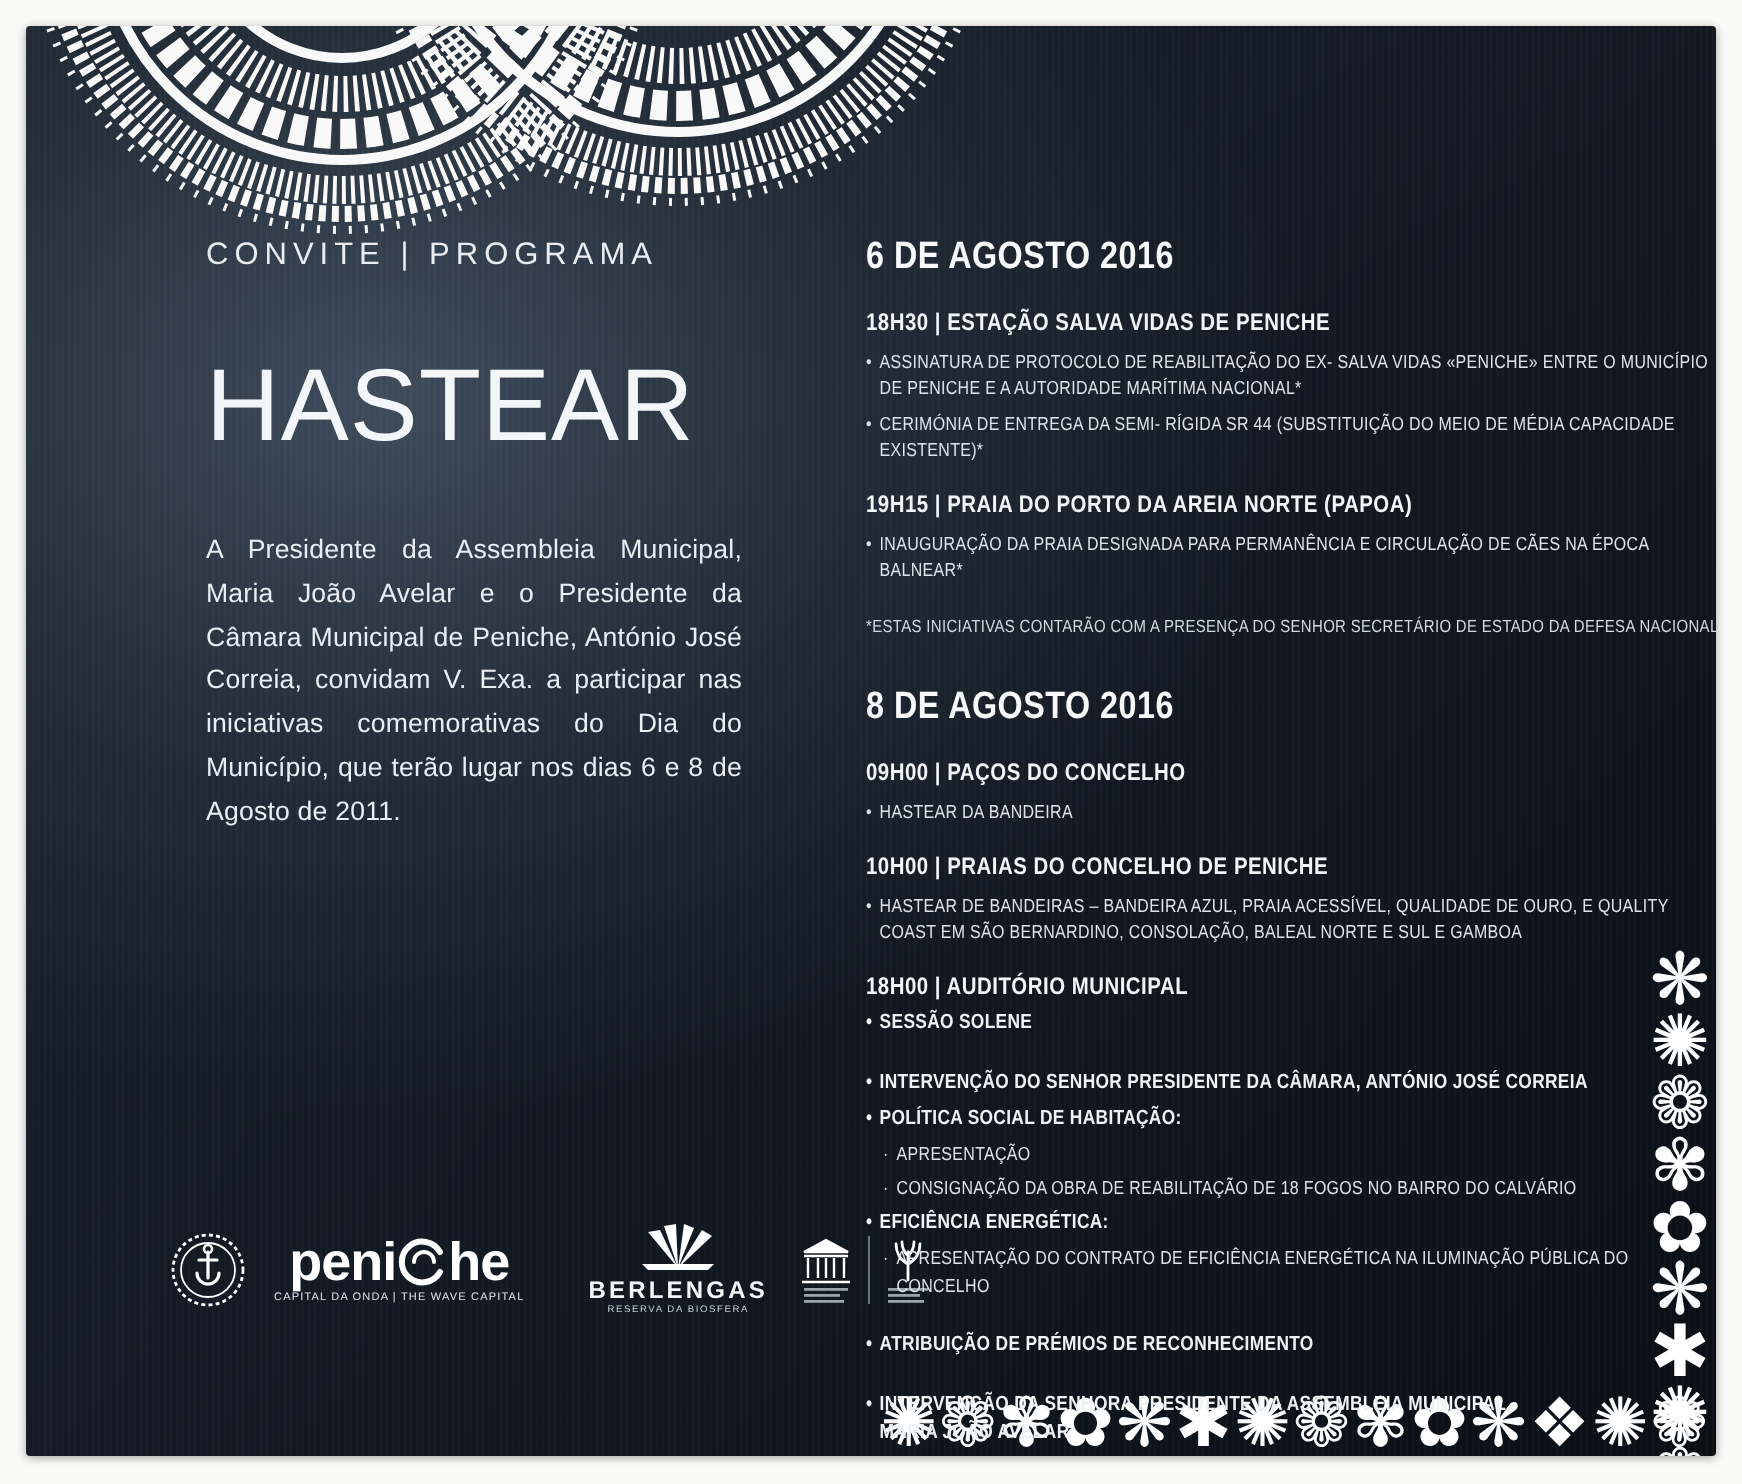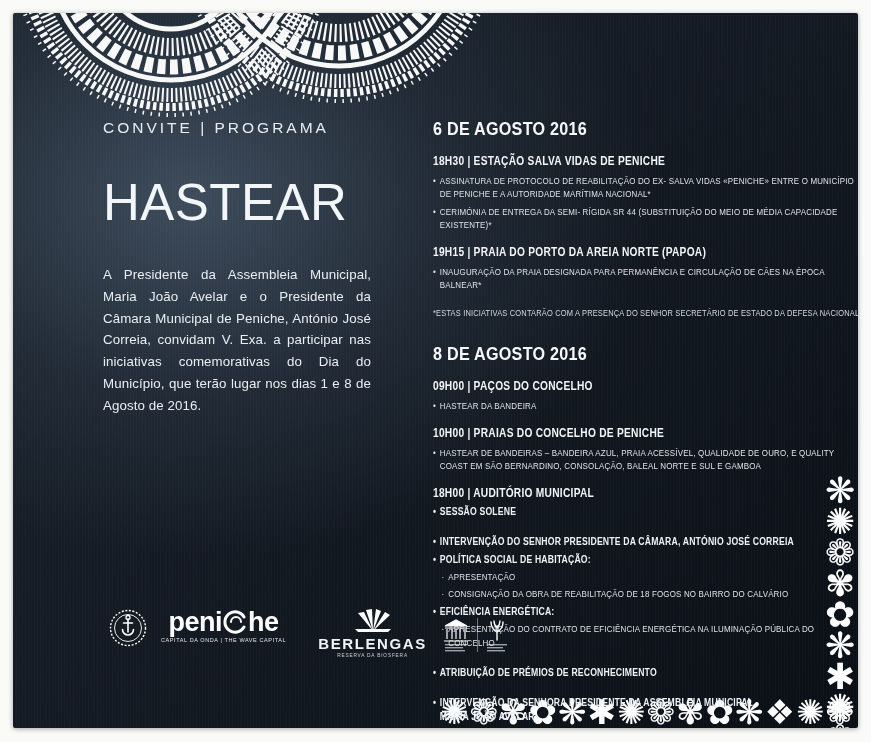--- a/index.html
+++ b/index.html
@@ -39,28 +39,28 @@
   .left-col{position:absolute;left:90px;top:106px;width:268px;color:#eef2f6;}
   .kicker{font-size:15.5px;letter-spacing:3px;font-weight:400;color:#e9edf1;}
   .title{margin-top:40px;font-size:51px;font-weight:300;letter-spacing:0.5px;line-height:52px;color:#f3f6f8;}
   .subtitle{margin-top:3px;font-size:21.5px;font-weight:400;letter-spacing:0.8px;color:#eff3f6;}
   .year{margin-top:9px;font-size:26px;font-weight:400;letter-spacing:1.5px;color:#eff3f6;}
   .invitation{
     margin-top:35px;font-size:13.3px;line-height:21.8px;text-align:justify;
     color:#e9eef3;letter-spacing:0.1px;
   }
   
-  .logos{position:absolute;left:96px;top:596px;display:flex;height:52px;}
+  .logos{position:absolute;left:72px;top:596px;display:flex;align-items:center;height:52px;}
   .logo-crest{width:38px;height:38px;flex:none;}
   .peniche-logo{margin-left:14px;display:flex;flex-direction:column;align-items:center;}
   .peniche-word{display:flex;align-items:center;color:#ffffff;font-weight:700;font-size:27px;letter-spacing:-0.5px;line-height:26px;}
   .wave-c{margin:0 1px;}
   .peniche-tagline{font-size:5.5px;letter-spacing:0.6px;color:#dfe5ea;margin-top:2px;white-space:nowrap;}
   .berlengas-logo{margin-left:32px;display:flex;flex-direction:column;align-items:center;}
-  .berlengas-name{font-size:15px;font-weight:700;letter-spacing:1.6px;color:#f1f4f6;margin-top:2px;}
+  .berlengas-name{font-size:12px;font-weight:700;letter-spacing:1.6px;color:#f1f4f6;margin-top:2px;}
   .berlengas-sub{font-size:4.8px;letter-spacing:0.8px;color:#c9d1d8;margin-top:1px;}
   .unesco-logo{margin-left:14px;display:flex;align-items:center;}
   
   .right-col{
     position:absolute;left:420px;top:104px;width:502px;
     transform:scaleX(0.85);transform-origin:0 0;
     color:#e6ebf0;
   }
   .date-heading{font-size:19px;font-weight:700;color:#f6f8fa;letter-spacing:0.3px;line-height:23px;}
   .event-title{margin-top:13px;font-size:12px;font-weight:700;color:#f2f5f7;letter-spacing:0.3px;line-height:16px;}
@@ -107,21 +107,21 @@
 ✿
  ❋
 ✱
  ✺
 ❁</div>
   <div class="lace-strip lace-bottom">✺❁✾✿❋✱✺❁✾✿❋❖✺❁</div>
 
   <div class="left-col">
     <div class="kicker">CONVITE | PROGRAMA</div>
     <div class="title">HASTEAR</div>
-    <div class="invitation">A Presidente da Assembleia Municipal, Maria João Avelar e o Presidente da Câmara Municipal de Peniche, António José Correia, convidam V. Exa. a participar nas iniciativas comemorativas do Dia do Município, que terão lugar nos dias 1 e 8 de Agosto de 2016.</div>
+    <div class="invitation">A Presidente da Assembleia Municipal, Maria João Avelar e o Presidente da Câmara Municipal de Peniche, António José Correia, convidam V. Exa. a participar nas iniciativas comemorativas do Dia do Município, que terão lugar nos dias 6 e 8 de Agosto de 2011.</div>
   </div>
 
   <div class="logos">
     <svg class="logo-crest" width="38" height="38" viewBox="0 0 38 38">
       <circle cx="19" cy="19" r="17.5" fill="none" stroke="#ffffff" stroke-width="1.4" stroke-dasharray="2 1.6"></circle>
       <circle cx="19" cy="19" r="13.5" fill="none" stroke="#ffffff" stroke-width="0.9"></circle>
       <path d="M19 10 v13 M14.5 14 h9 M13.5 20.5 a5.5 5.5 0 0 0 11 0" fill="none" stroke="#ffffff" stroke-width="1.6" stroke-linecap="round"></path>
       <circle cx="19" cy="8.5" r="2" fill="none" stroke="#ffffff" stroke-width="1.3"></circle>
     </svg>
 

